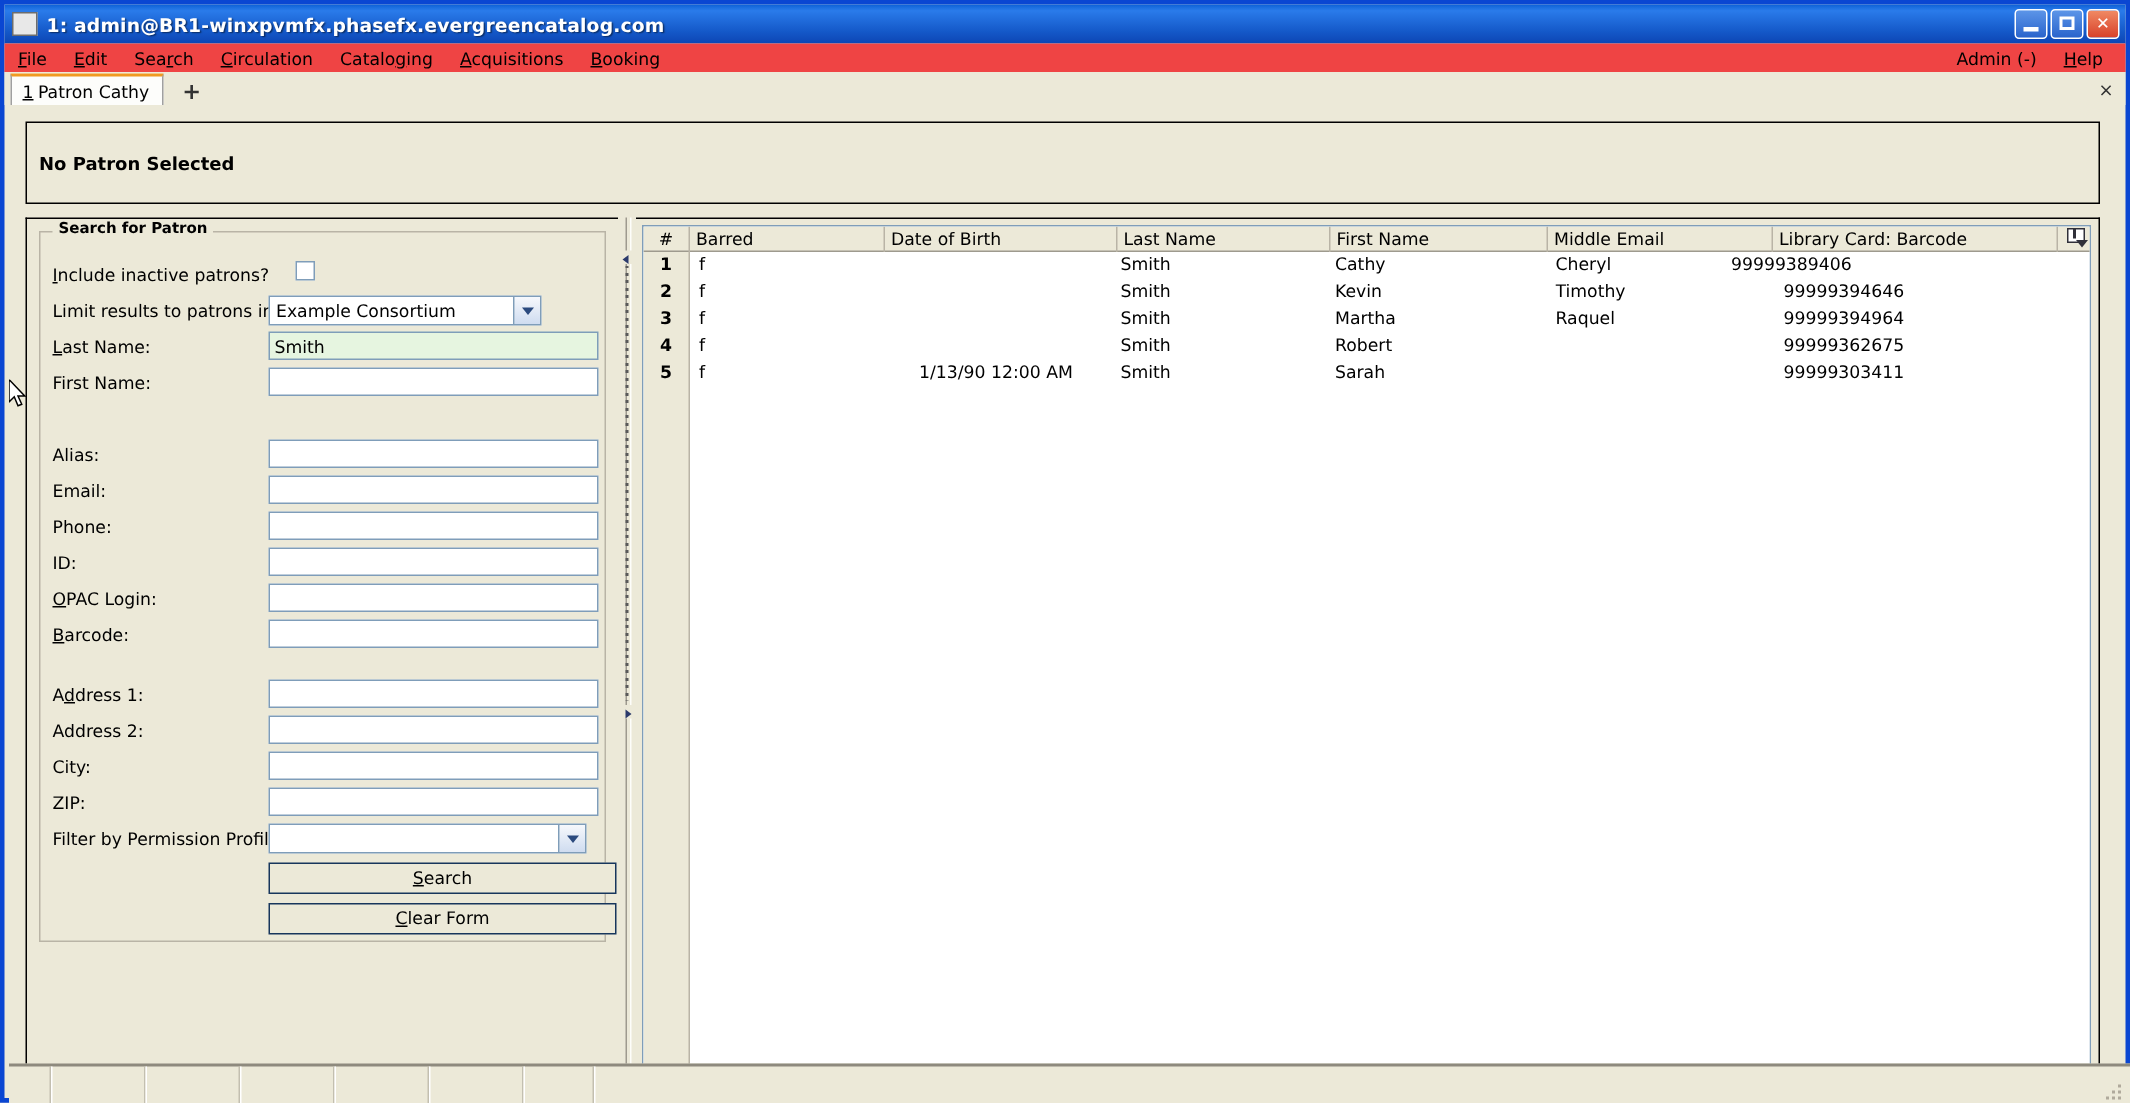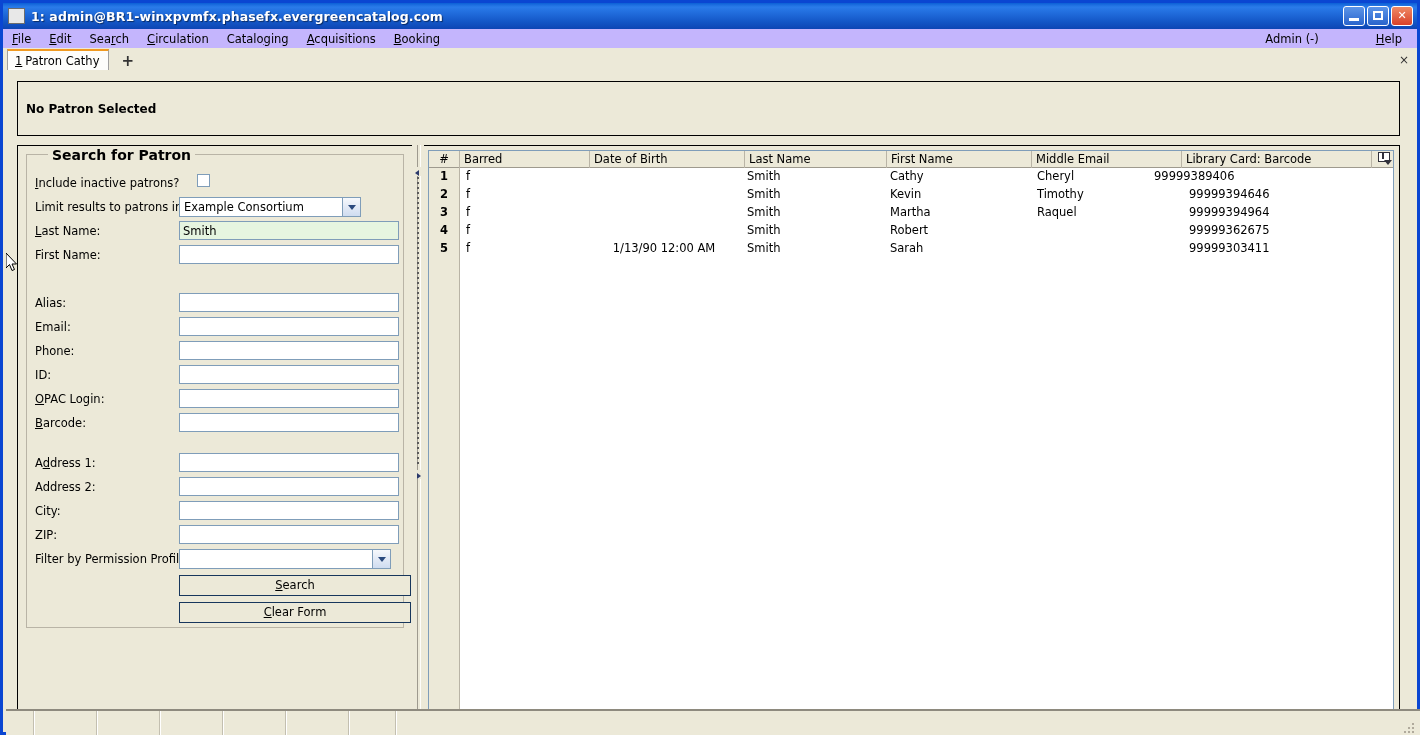--- a/index.html
+++ b/index.html
@@ -38,28 +38,28 @@
     box-sizing:border-box;
   }
   .tb-btn.close{background:linear-gradient(to bottom,#f08a64,#d8412a);}
   .tb-btn .g{position:absolute;left:0;right:0;top:0;bottom:0;
     color:#fff;font-size:11px;line-height:18px;text-align:center;font-weight:bold;}
   .tb-btn .min-bar{position:absolute;left:5px;bottom:4px;width:10px;height:3px;background:#fff;}
   .tb-btn .max-box{position:absolute;left:5px;top:4px;width:10px;height:9px;border:2px solid #fff;box-sizing:border-box;}
   
   #menubar{
     position:absolute;left:0;top:26px;width:1414px;height:19px;
-    background:#c4b5fd;display:flex;align-items:center;
+    background:#ef4444;display:flex;align-items:center;
     border-bottom:0;
   }
   .menu-item{
     padding:1px 9px;font-size:11.5px;color:#000;cursor:default;white-space:nowrap;
   }
   .menu-item u{text-decoration:underline;}
-  #menubar .right{margin-left:auto;display:flex;padding-right:6px;gap:39px;}
+  #menubar .right{margin-left:auto;display:flex;padding-right:6px;}
   
   #tabstrip{
     position:absolute;left:0;top:45px;width:1414px;height:22px;
     background:#ece9d8;display:flex;align-items:flex-end;
   }
   #tab1{
     height:21px;box-sizing:border-box;
     background:#fdfdfb;border:1px solid #a0a0a0;border-bottom:none;
     border-top:2px solid #f09a21;
     padding:0 9px 0 7px;display:flex;align-items:center;
@@ -104,22 +104,22 @@
     position:absolute;left:11px;top:75px;width:395px;height:617px;
     background:#ece9d8;
     border:1px solid #000;border-right:none;
     box-sizing:border-box;
   }
   #fieldset{
     position:absolute;left:8px;top:8px;width:378px;height:474px;
     border:1px solid #b9b4a6;box-sizing:border-box;background:transparent;
   }
   #fslegend{
-    position:absolute;left:21px;top:-8px;background:#ece9d8;
-    padding:0 4px;font-weight:bold;font-size:14px;
+    position:absolute;left:8px;top:-8px;background:#ece9d8;
+    padding:0 4px;font-weight:bold;font-size:10px;
   }
   .frow{position:absolute;left:0;width:378px;height:24px;}
   .flabel{position:absolute;left:8px;top:3px;font-size:11.5px;white-space:nowrap;}
   .flabel u{text-decoration:underline;}
   .finput{
     position:absolute;left:152px;top:0;width:220px;height:19px;
     box-sizing:border-box;border:1px solid #7f9db9;background:#fff;
     font-family:"DejaVu Sans","Liberation Sans",sans-serif;font-size:11.5px;
     padding:1px 3px;color:#000;
   }

